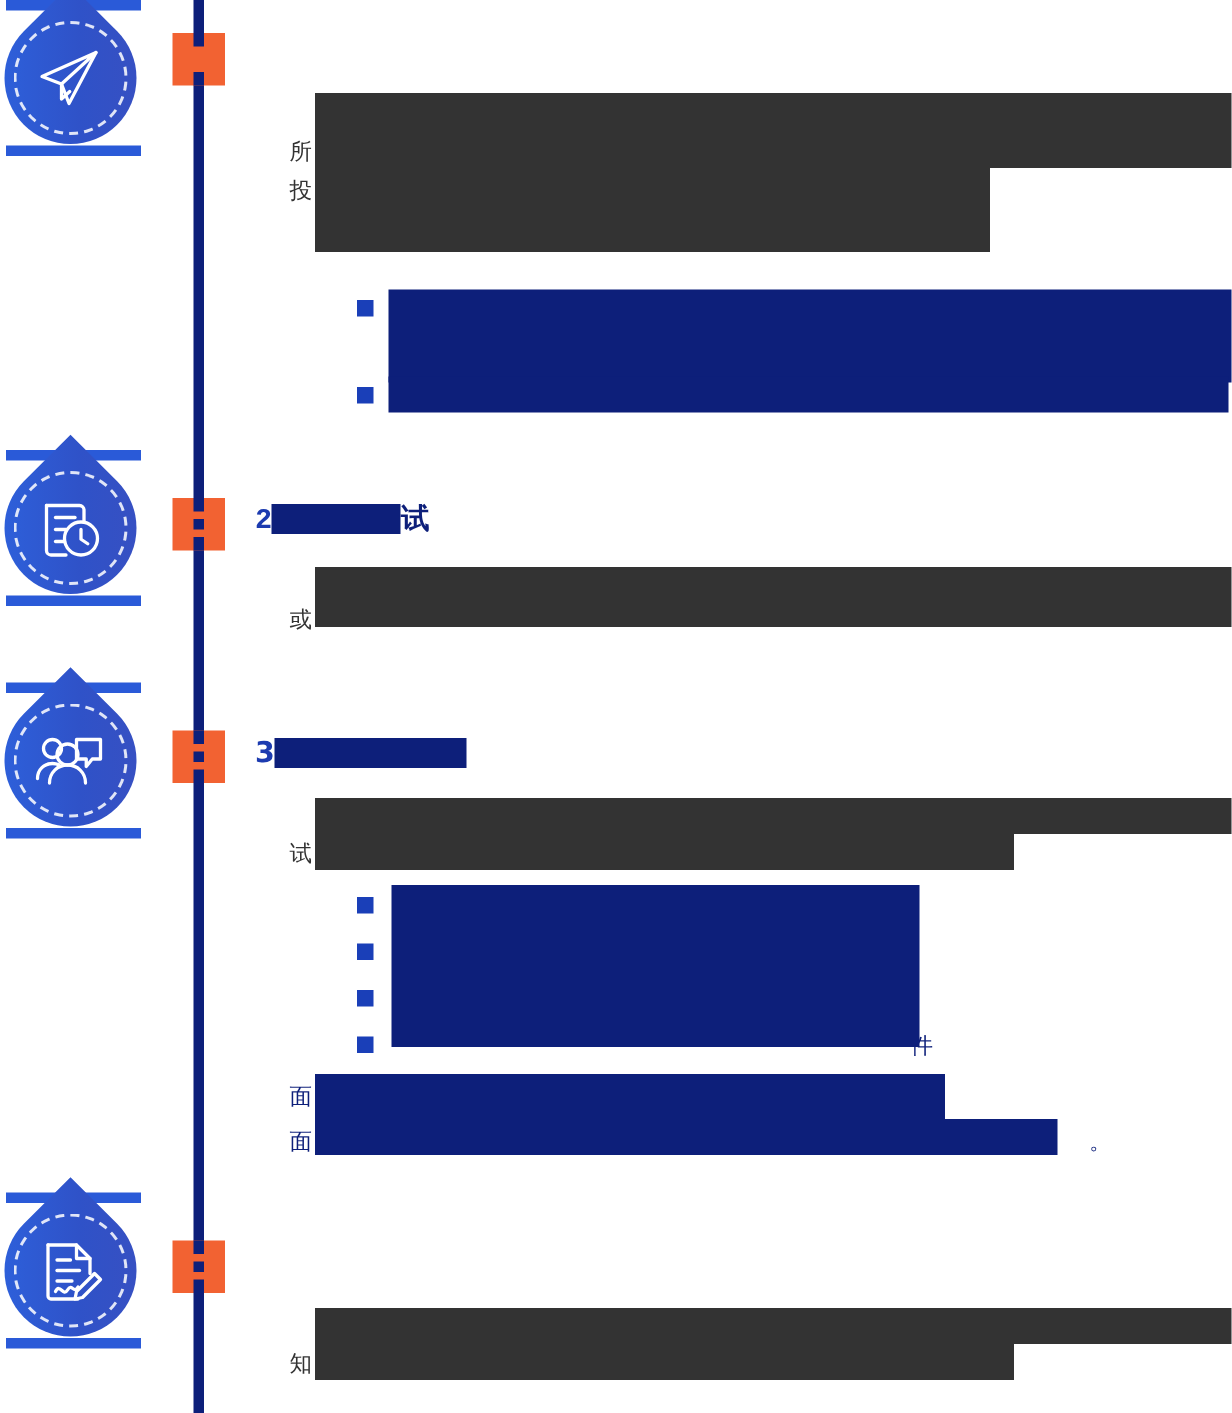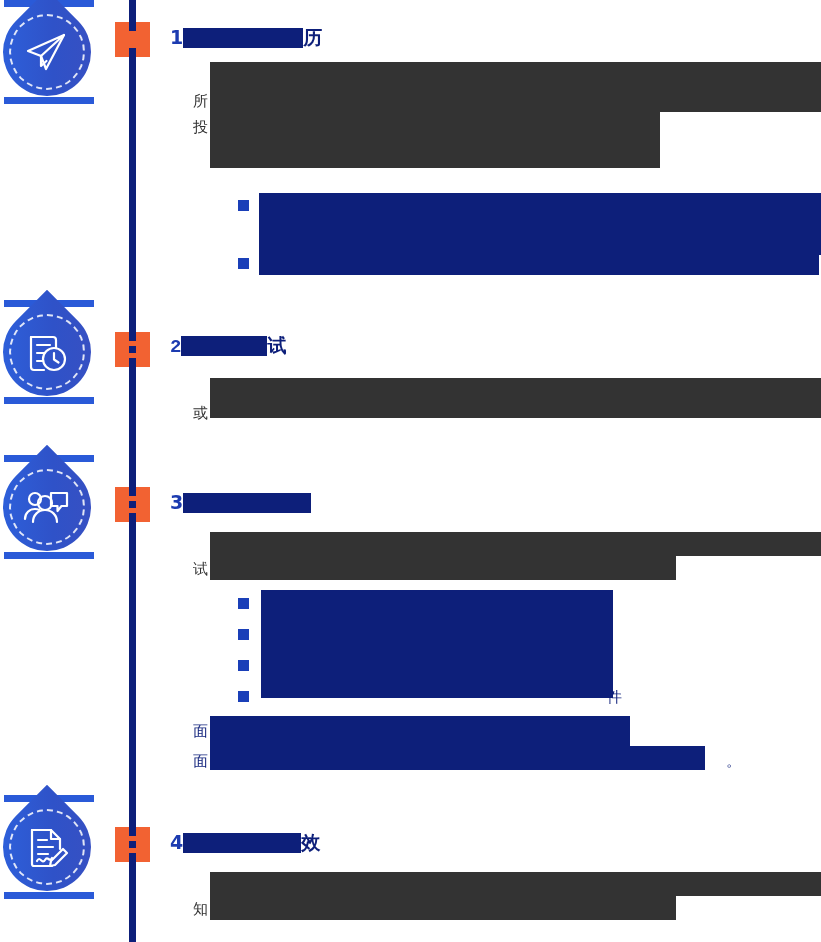--- a/index.html
+++ b/index.html
@@ -150,23 +150,20 @@
         <path d="M19 28 L19 38 L24.5 33"></path>
       </svg>
     </div>
   </div>
 
   <div class="marker" style="top:22px;">
     <div class="nub a"></div>
     <div class="nub b"></div>
   </div>
 
-  <div class="step-head" style="top:26px;">
-    <span class="num">1</span><span class="redact-head" style="width:120px;"></span><span class="tail-char">历</span>
-  </div>
 
   <div class="para" style="left:193px;top:88px;">
     <span>所</span><span class="redact-dark" style="width:620px;height:50px;vertical-align:-18px;position:absolute;left:17px;top:-26px;"></span>
   </div>
   <div class="para" style="left:193px;top:114px;">
     <span>投</span><span class="redact-dark" style="width:450px;height:58px;position:absolute;left:17px;top:-4px;"></span>
   </div>
 
   <div class="bullet-row" style="left:238px;top:195px;">
     <span class="bullet-sq"></span><span class="redact-navy" style="width:565px;height:62px;position:absolute;left:21px;top:-2px;"></span>
@@ -276,21 +273,18 @@
       </svg>
     </div>
   </div>
 
   <div class="marker" style="top:827px;">
     <div class="nub a"></div>
     <div class="nub b"></div>
     <div class="nub c"></div>
   </div>
 
-  <div class="step-head" style="top:831px;">
-    <span class="num">4</span><span class="redact-head" style="width:118px;"></span><span class="tail-char">效</span>
-  </div>
 
   <div class="para" style="left:193px;top:896px;">
     <span>知</span><span class="redact-dark" style="width:620px;height:24px;position:absolute;left:17px;top:-24px;"></span><span class="redact-dark" style="width:466px;height:26px;position:absolute;left:17px;top:-2px;"></span>
   </div>
 
 </div>
 
 </body></html>

